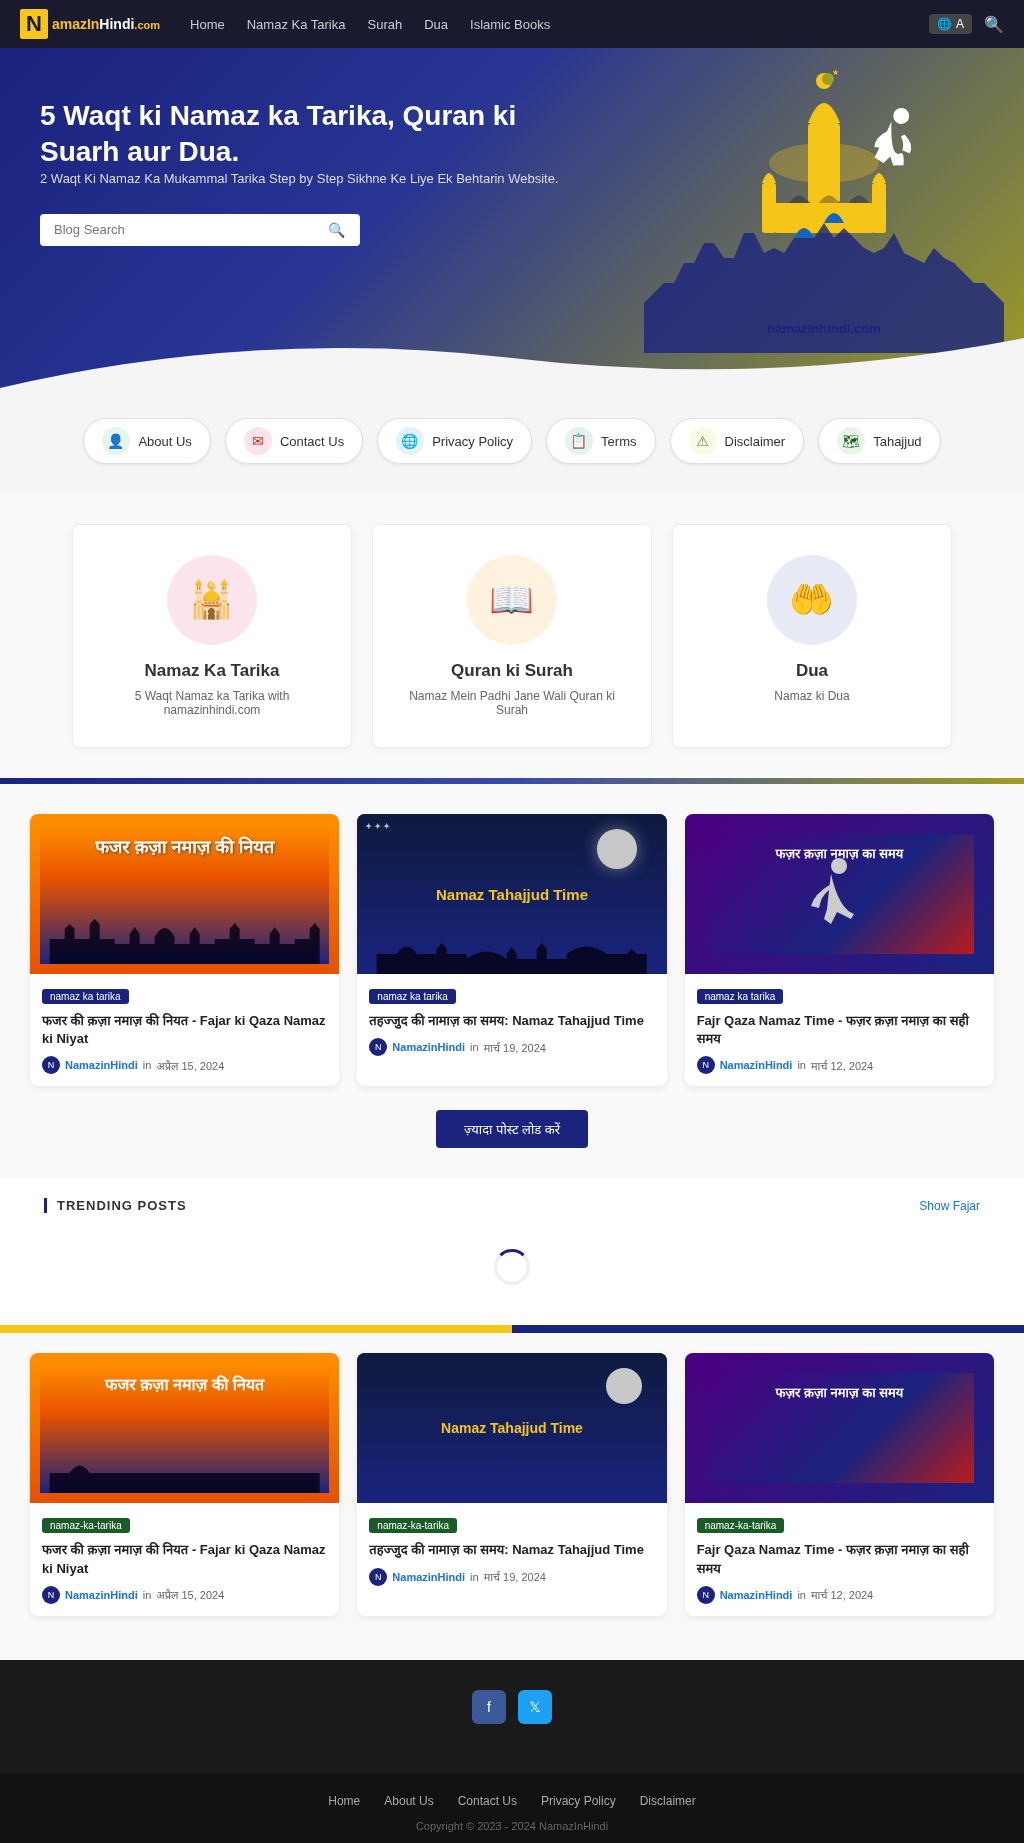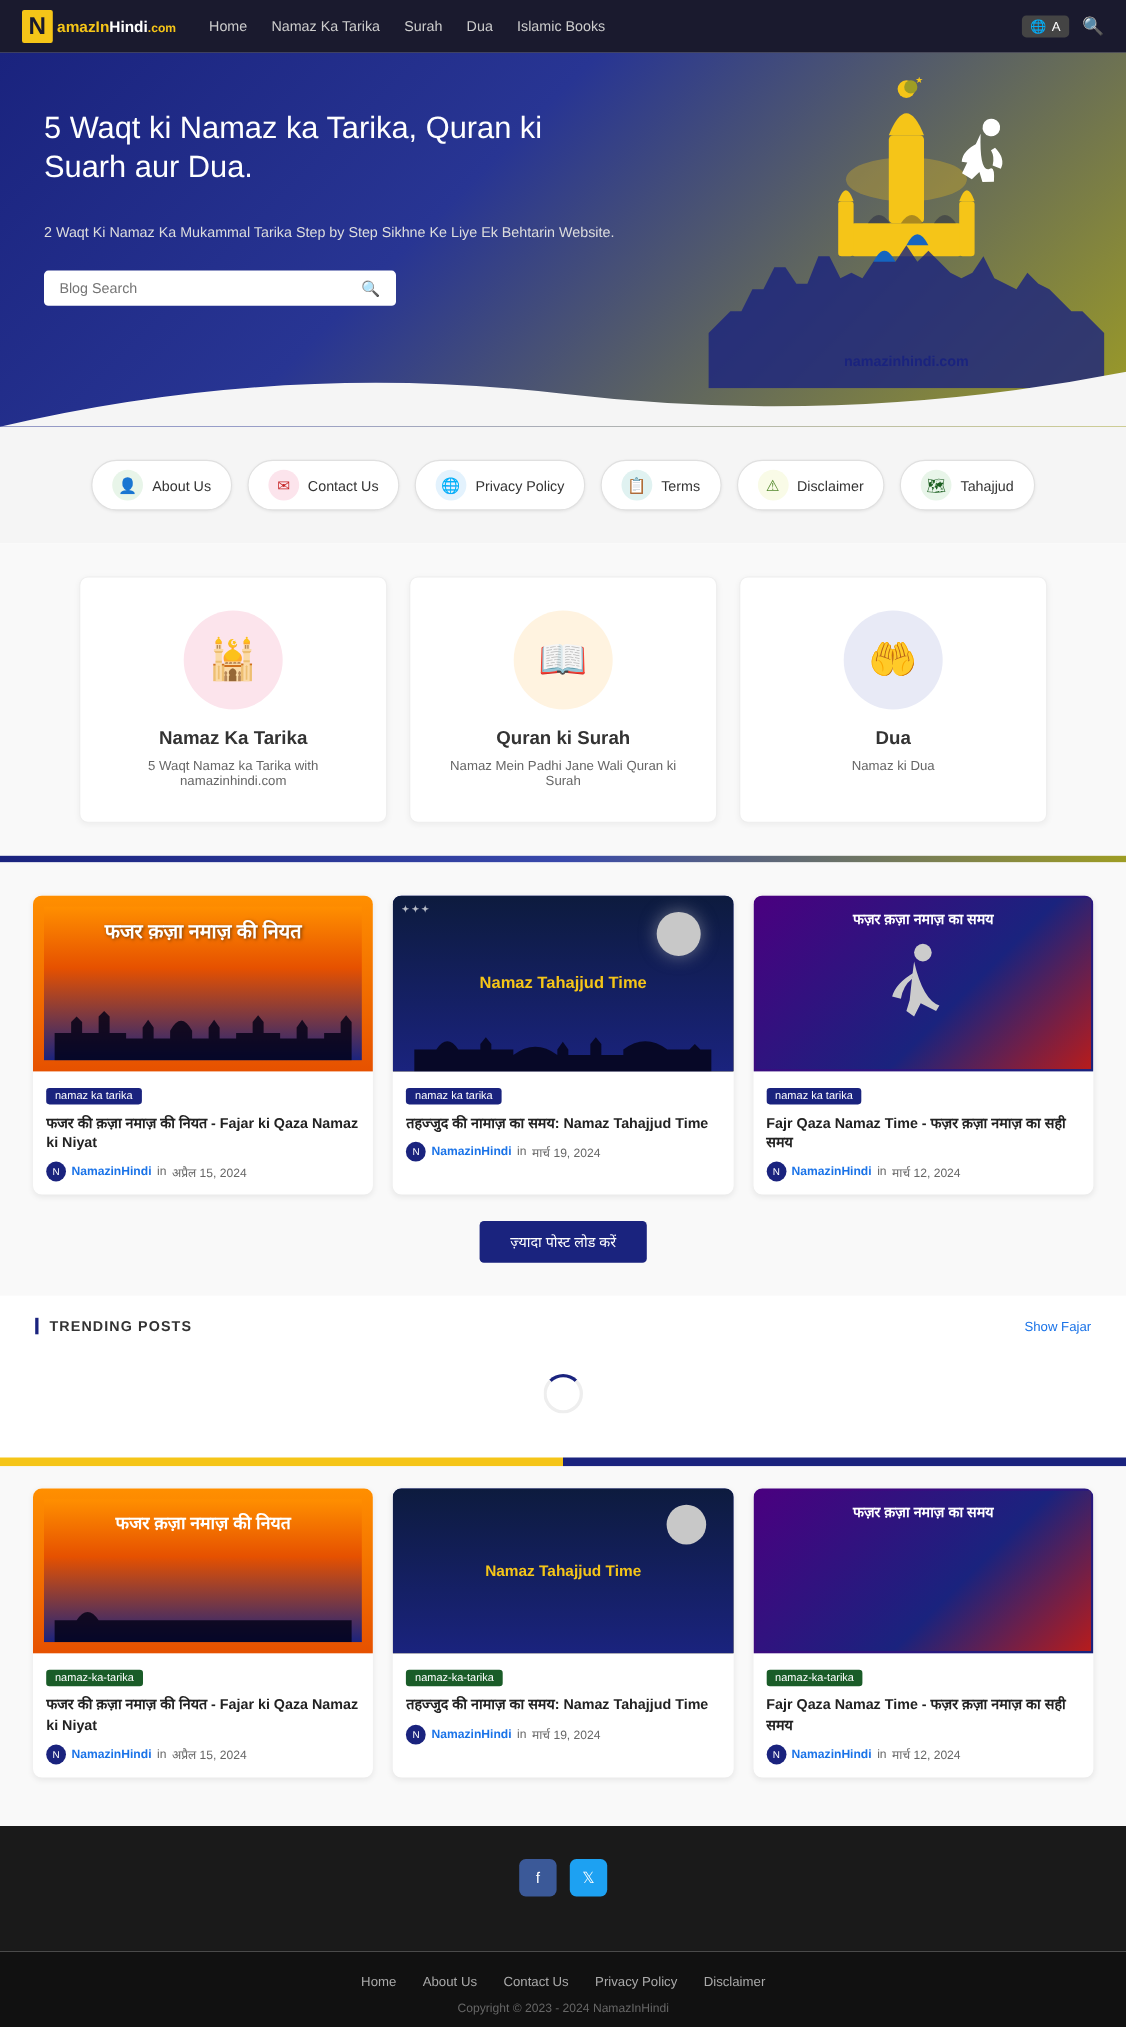--- a/index.html
+++ b/index.html
@@ -74,23 +74,23 @@
       background: linear-gradient(135deg, #1a237e 0%, #283593 40%, #9e9d24 100%);
       min-height: 340px;
       position: relative;
       padding: 50px 40px 80px 40px;
       overflow: hidden;
     }
     .hero-content { max-width: 55%; }
     .hero-title {
       color: #fff;
       font-size: 28px;
-      font-weight: normal;
+      font-weight: bold;
       line-height: 1.3;
-      margin-bottom: 32px;
+      margin-bottom: 0;
     }
     .hero-subtitle {
       color: #ddd;
       font-size: 13px;
       margin-bottom: 28px;
     }
     .hero-search {
       background: #fff;
       border-radius: 4px;
       display: flex;
@@ -241,21 +241,21 @@
     .post-thumb-3 {
       background: linear-gradient(135deg, #4a0080, #1a237e);
       height: 160px;
       display: flex;
       align-items: center;
       justify-content: center;
       color: #fff;
       font-size: 12px;
       font-weight: bold;
       text-align: center;
-      padding: 2px;
+      padding: 20px;
     }
     .post-body { padding: 12px; }
     .post-tag {
       display: inline-block;
       background: #1a237e;
       color: #fff;
       font-size: 10px;
       padding: 2px 8px;
       border-radius: 3px;
       margin-bottom: 8px;
@@ -297,21 +297,21 @@
       color: #fff;
       border: none;
       padding: 10px 28px;
       border-radius: 4px;
       font-size: 13px;
       cursor: pointer;
     }
 
     
     .trending-section {
-      padding: 20px 32px;
+      padding: 20px 44px;
       background: #fff;
     }
     .trending-header {
       display: flex;
       justify-content: space-between;
       align-items: center;
       margin-bottom: 16px;
       border-left: 3px solid #1a237e;
       padding-left: 10px;
     }

